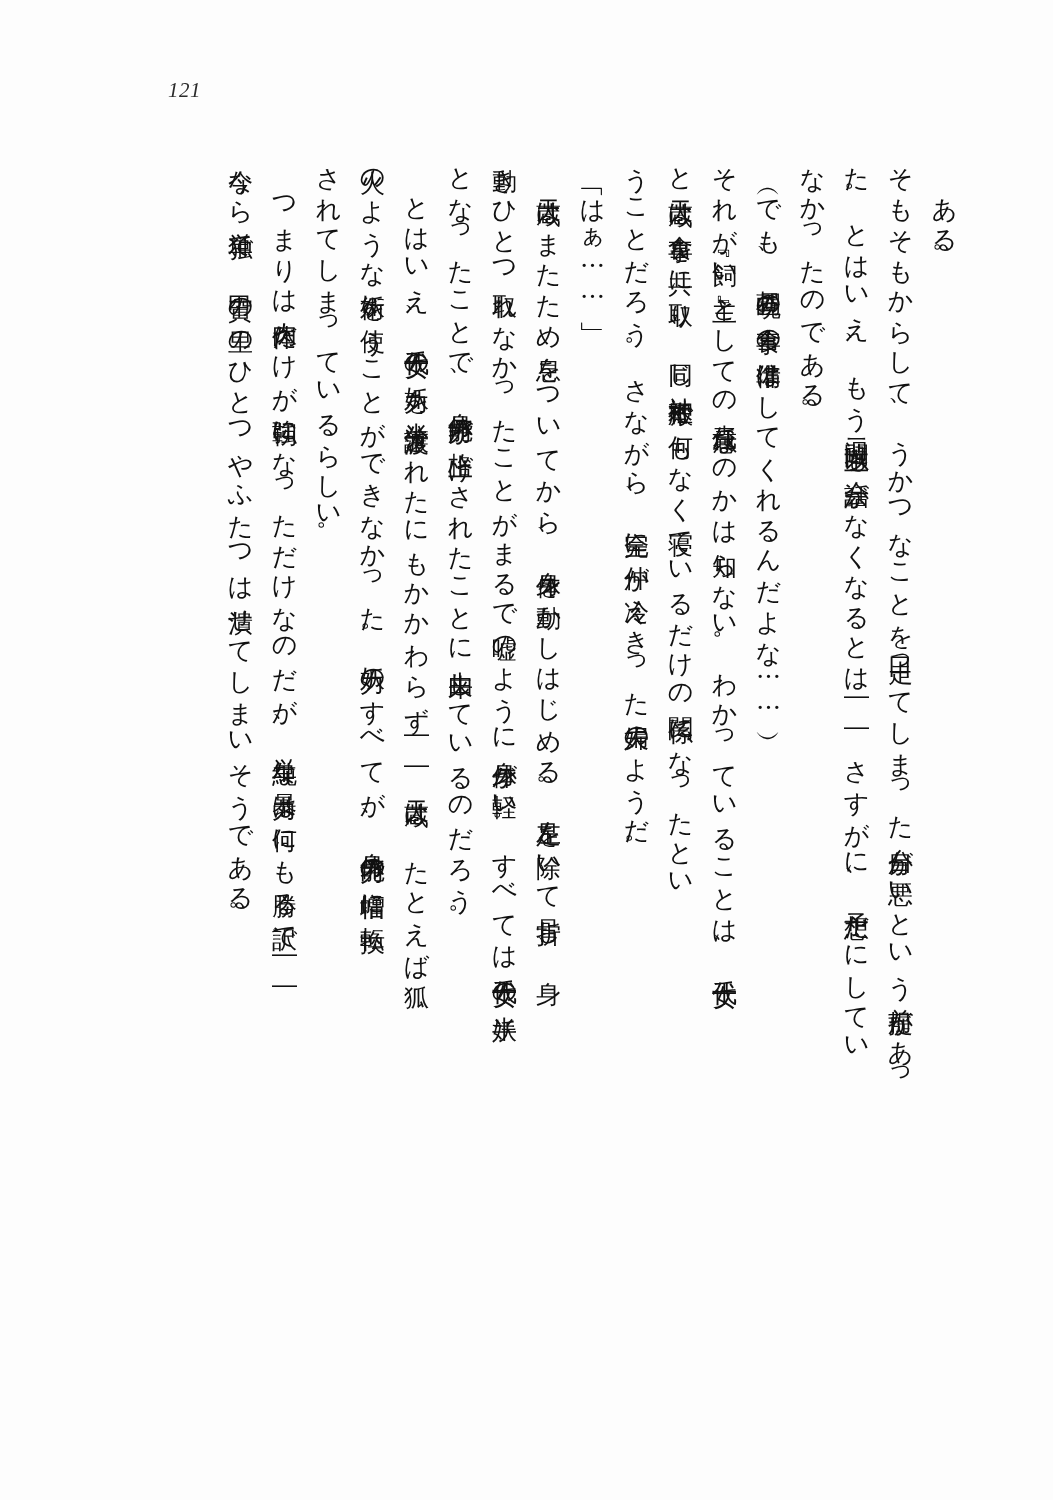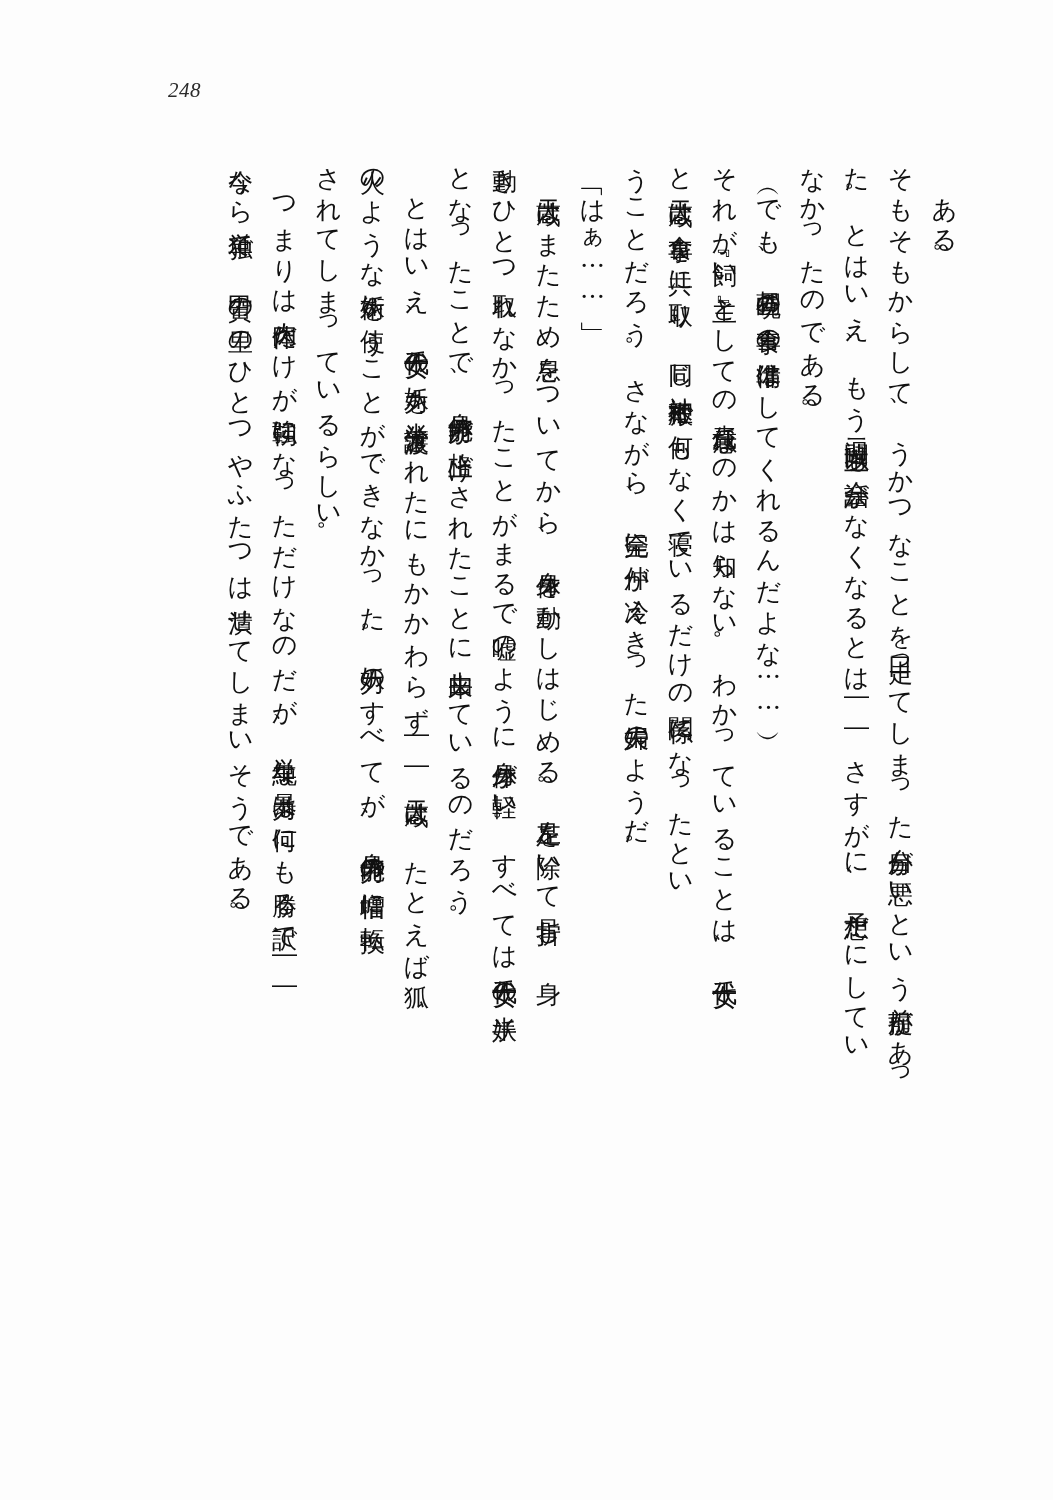--- a/index.html
+++ b/index.html
@@ -63,21 +63,21 @@
 
   .tcol.indent {
     padding-top: 30px;
   }
 </style>
 </head>
 <body>
 
 <div class="page">
 
-  <div class="page-number">248</div>
+  <div class="page-number">121</div>
 
   <div class="body-text">
     <div class="tcol indent">ある。</div>
     <div class="tcol">そもそもからして、うかつなことを口走ってしまった自分が悪いという前提があっ</div>
     <div class="tcol">た。とはいえ、もう二週間以上も会話がなくなるとは――さすがに、予想だにしてい</div>
     <div class="tcol">なかったのである。</div>
     <div class="tcol indent">（でも、朝昼晩の食事の準備はしてくれるんだよな……）</div>
     <div class="tcol">それが『飼い主』としての責任感なのかは知らない。わかっていることは、千代女</div>
     <div class="tcol">と天蔵は食事を共に取り、同じ神社本殿で何もなく寝ているだけの関係になったとい</div>
     <div class="tcol">うことだろう。さながら、完全に仲が冷えきった夫婦のようだ。</div>

